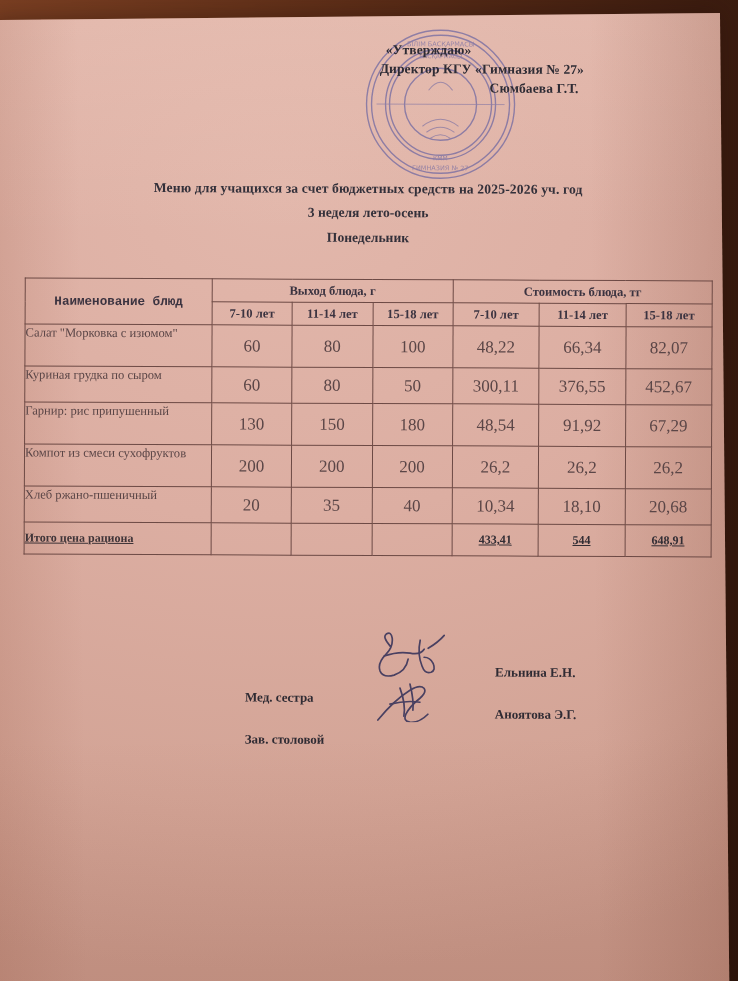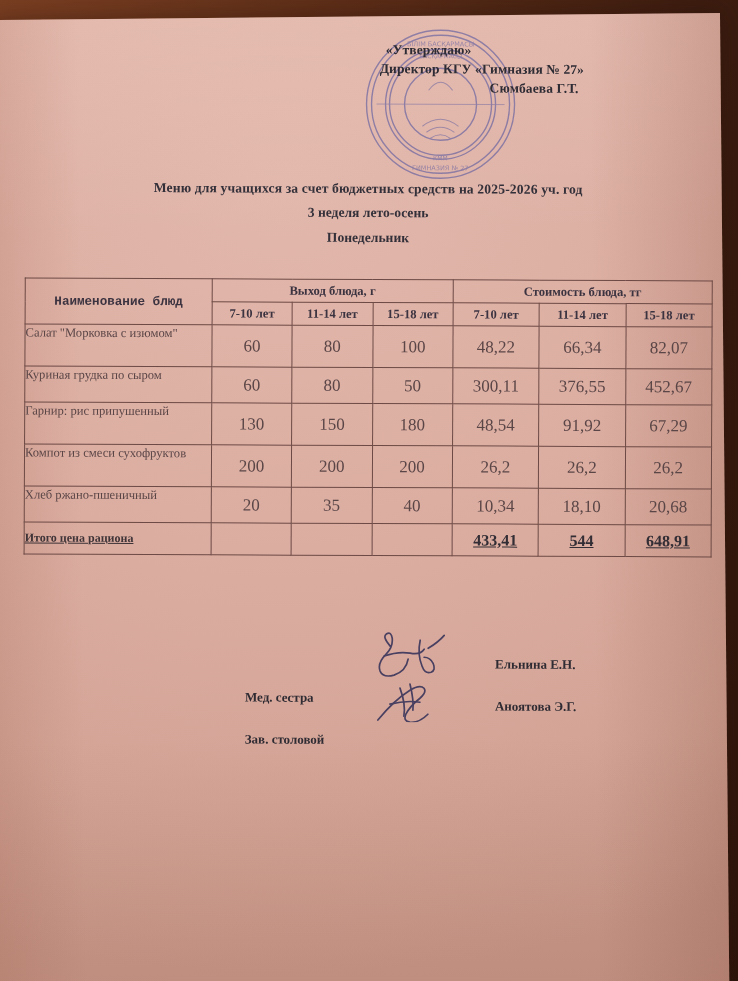--- a/index.html
+++ b/index.html
@@ -170,41 +170,41 @@
 
   td.total-label {
     font-weight: bold;
     font-size: 12px;
     color: #3f3438;
     padding-left: 4px;
     text-align: left;
   }
   td.total-num {
     font-weight: bold;
-    font-size: 16px;
+    font-size: 12px;
     color: #332e35;
     text-align: center;
   }
 
   col.c-out  { width: 80px; }
   col.c-cost { width: 86px; }
 
   
   .sig {
     position: absolute;
     width: 470px;
     left: 248px;
     color: #2f2b33;
     font-weight: bold;
     font-size: 13px;
   }
   .sig.one { top: 656px; }
   .sig.two { top: 698px; }
   .sig .role { position: absolute; left: 0; top: 0; margin-top: 34px; }
-  .sig .name { position: absolute; left: 250px; top: 0; }
+  .sig .name { position: absolute; left: 250px; top: 8px; }
   .sig .ink  { position: absolute; left: 125px; top: -24px; opacity: .82; }
 
   .ink svg { display: block; }
 </style>
 </head>
 <body>
 
 <div id="photo">
   <div class="desk"></div>
 

